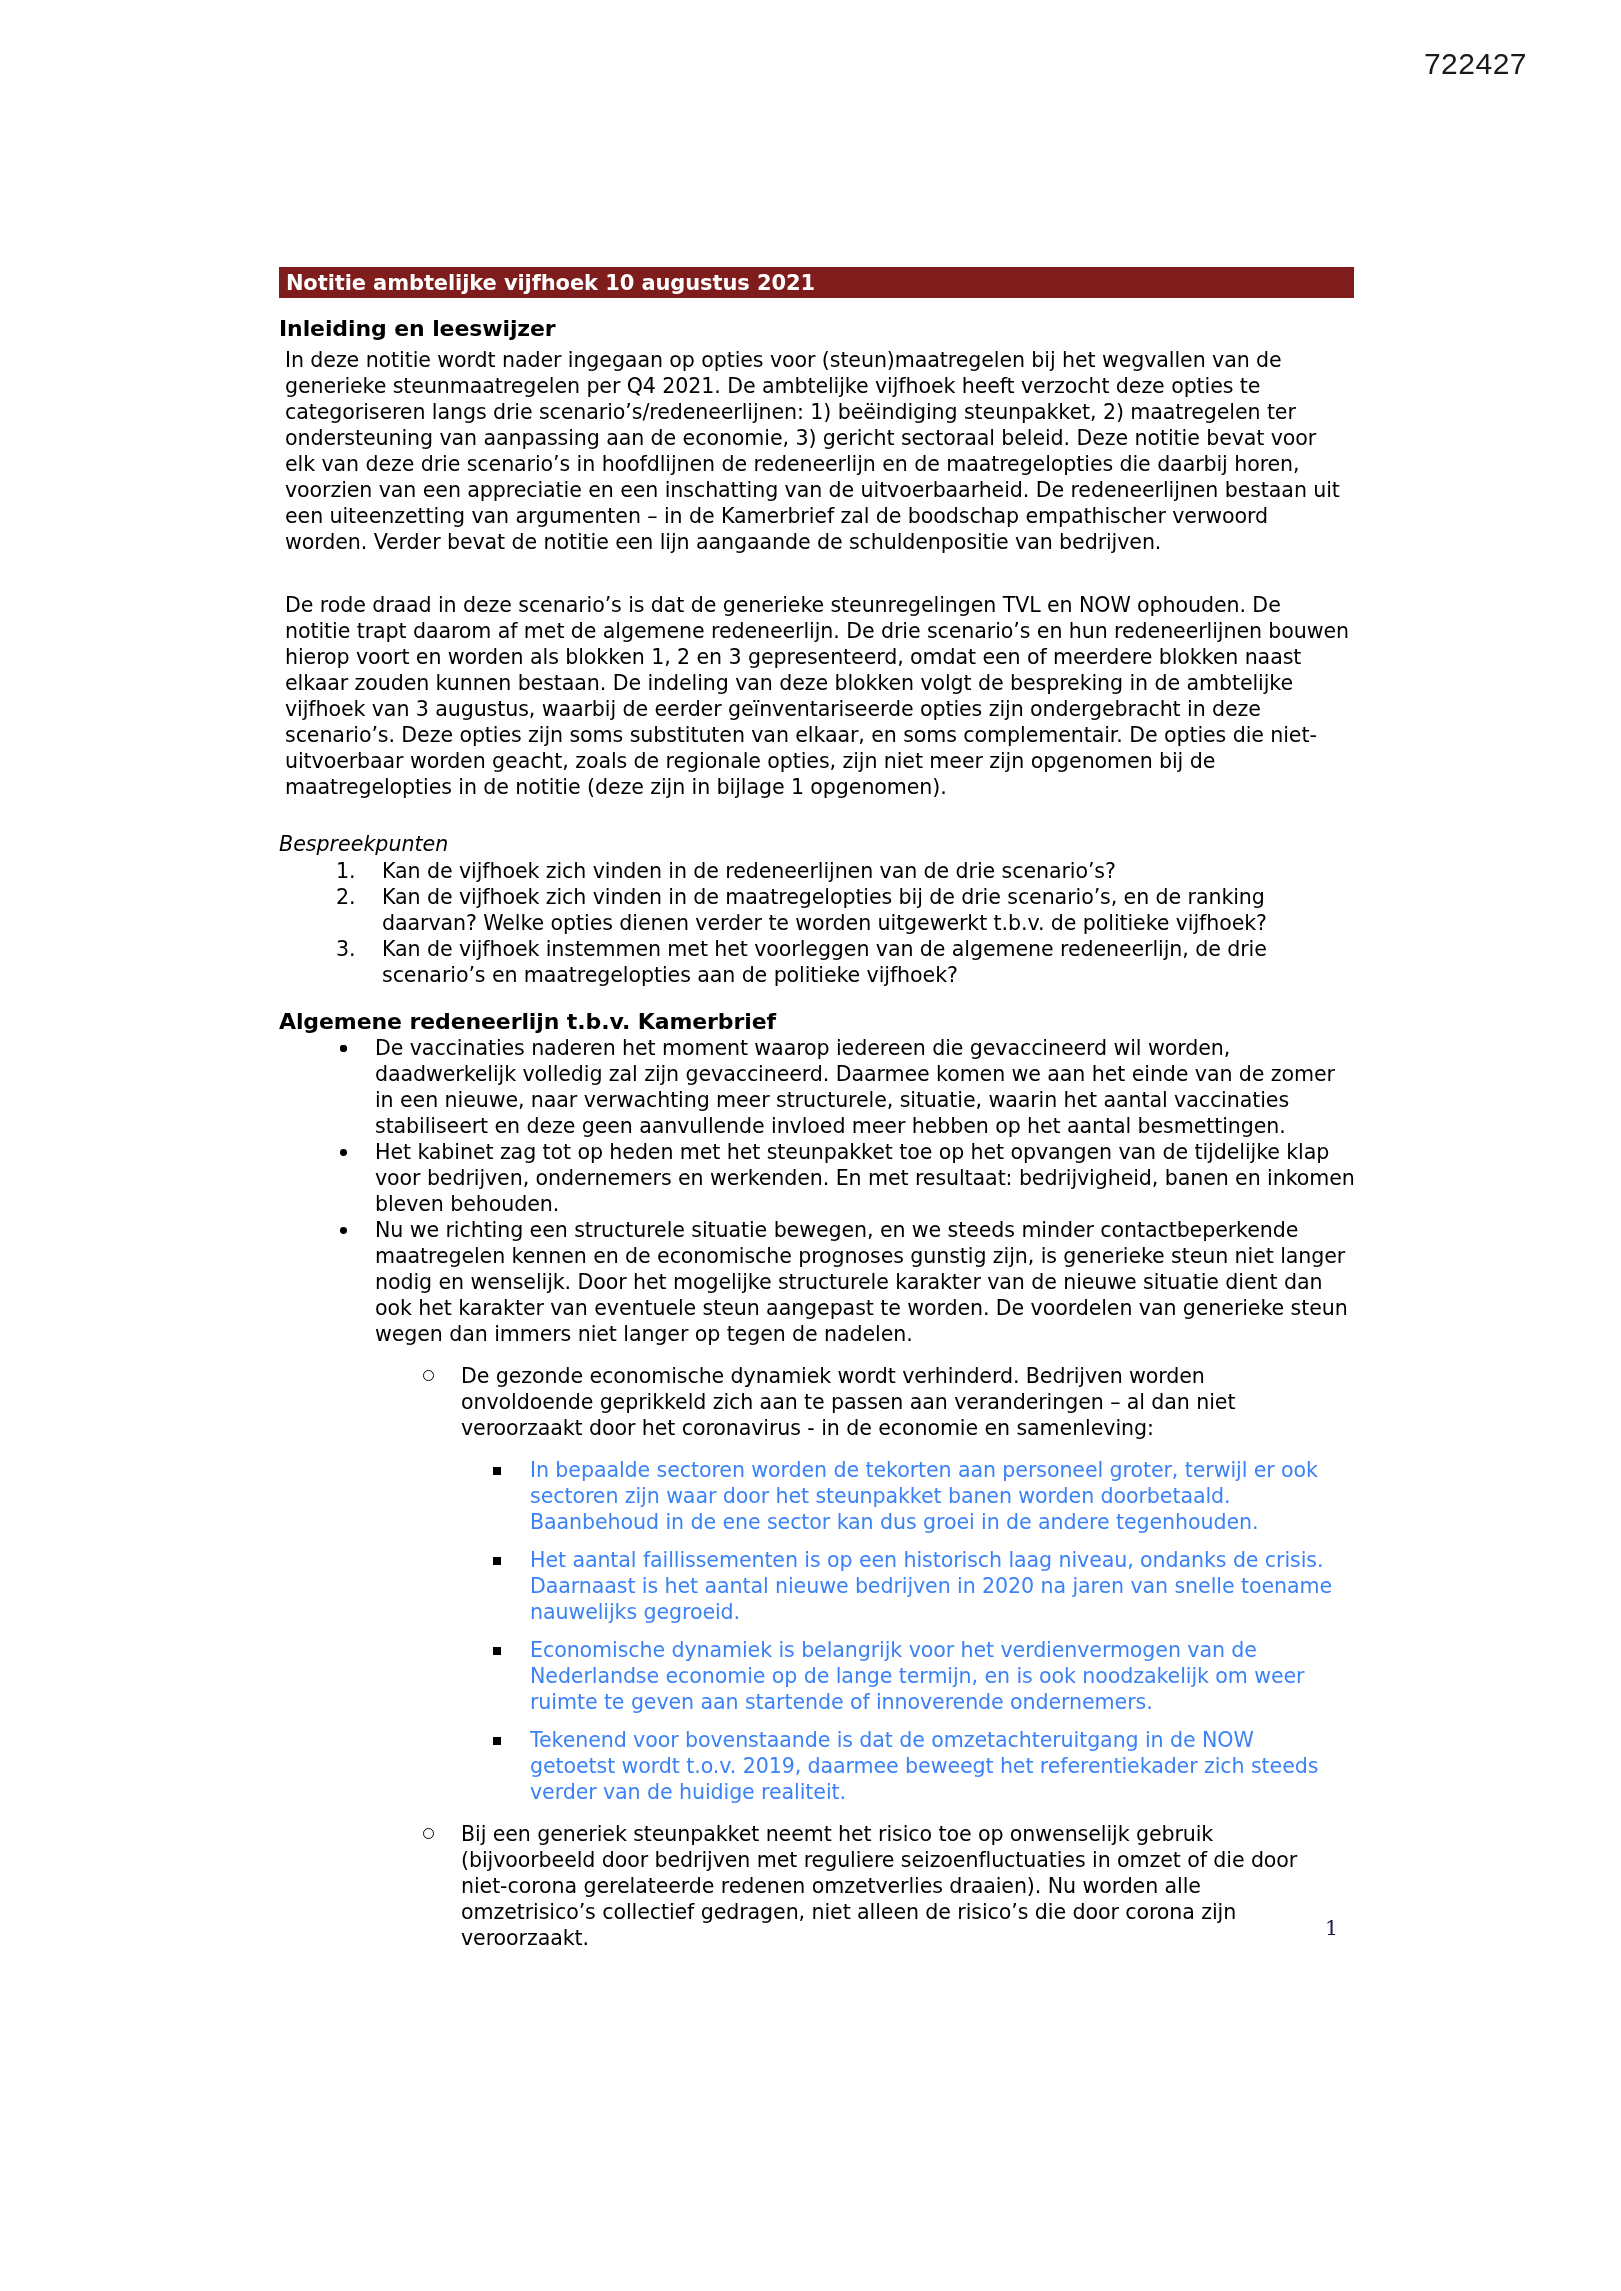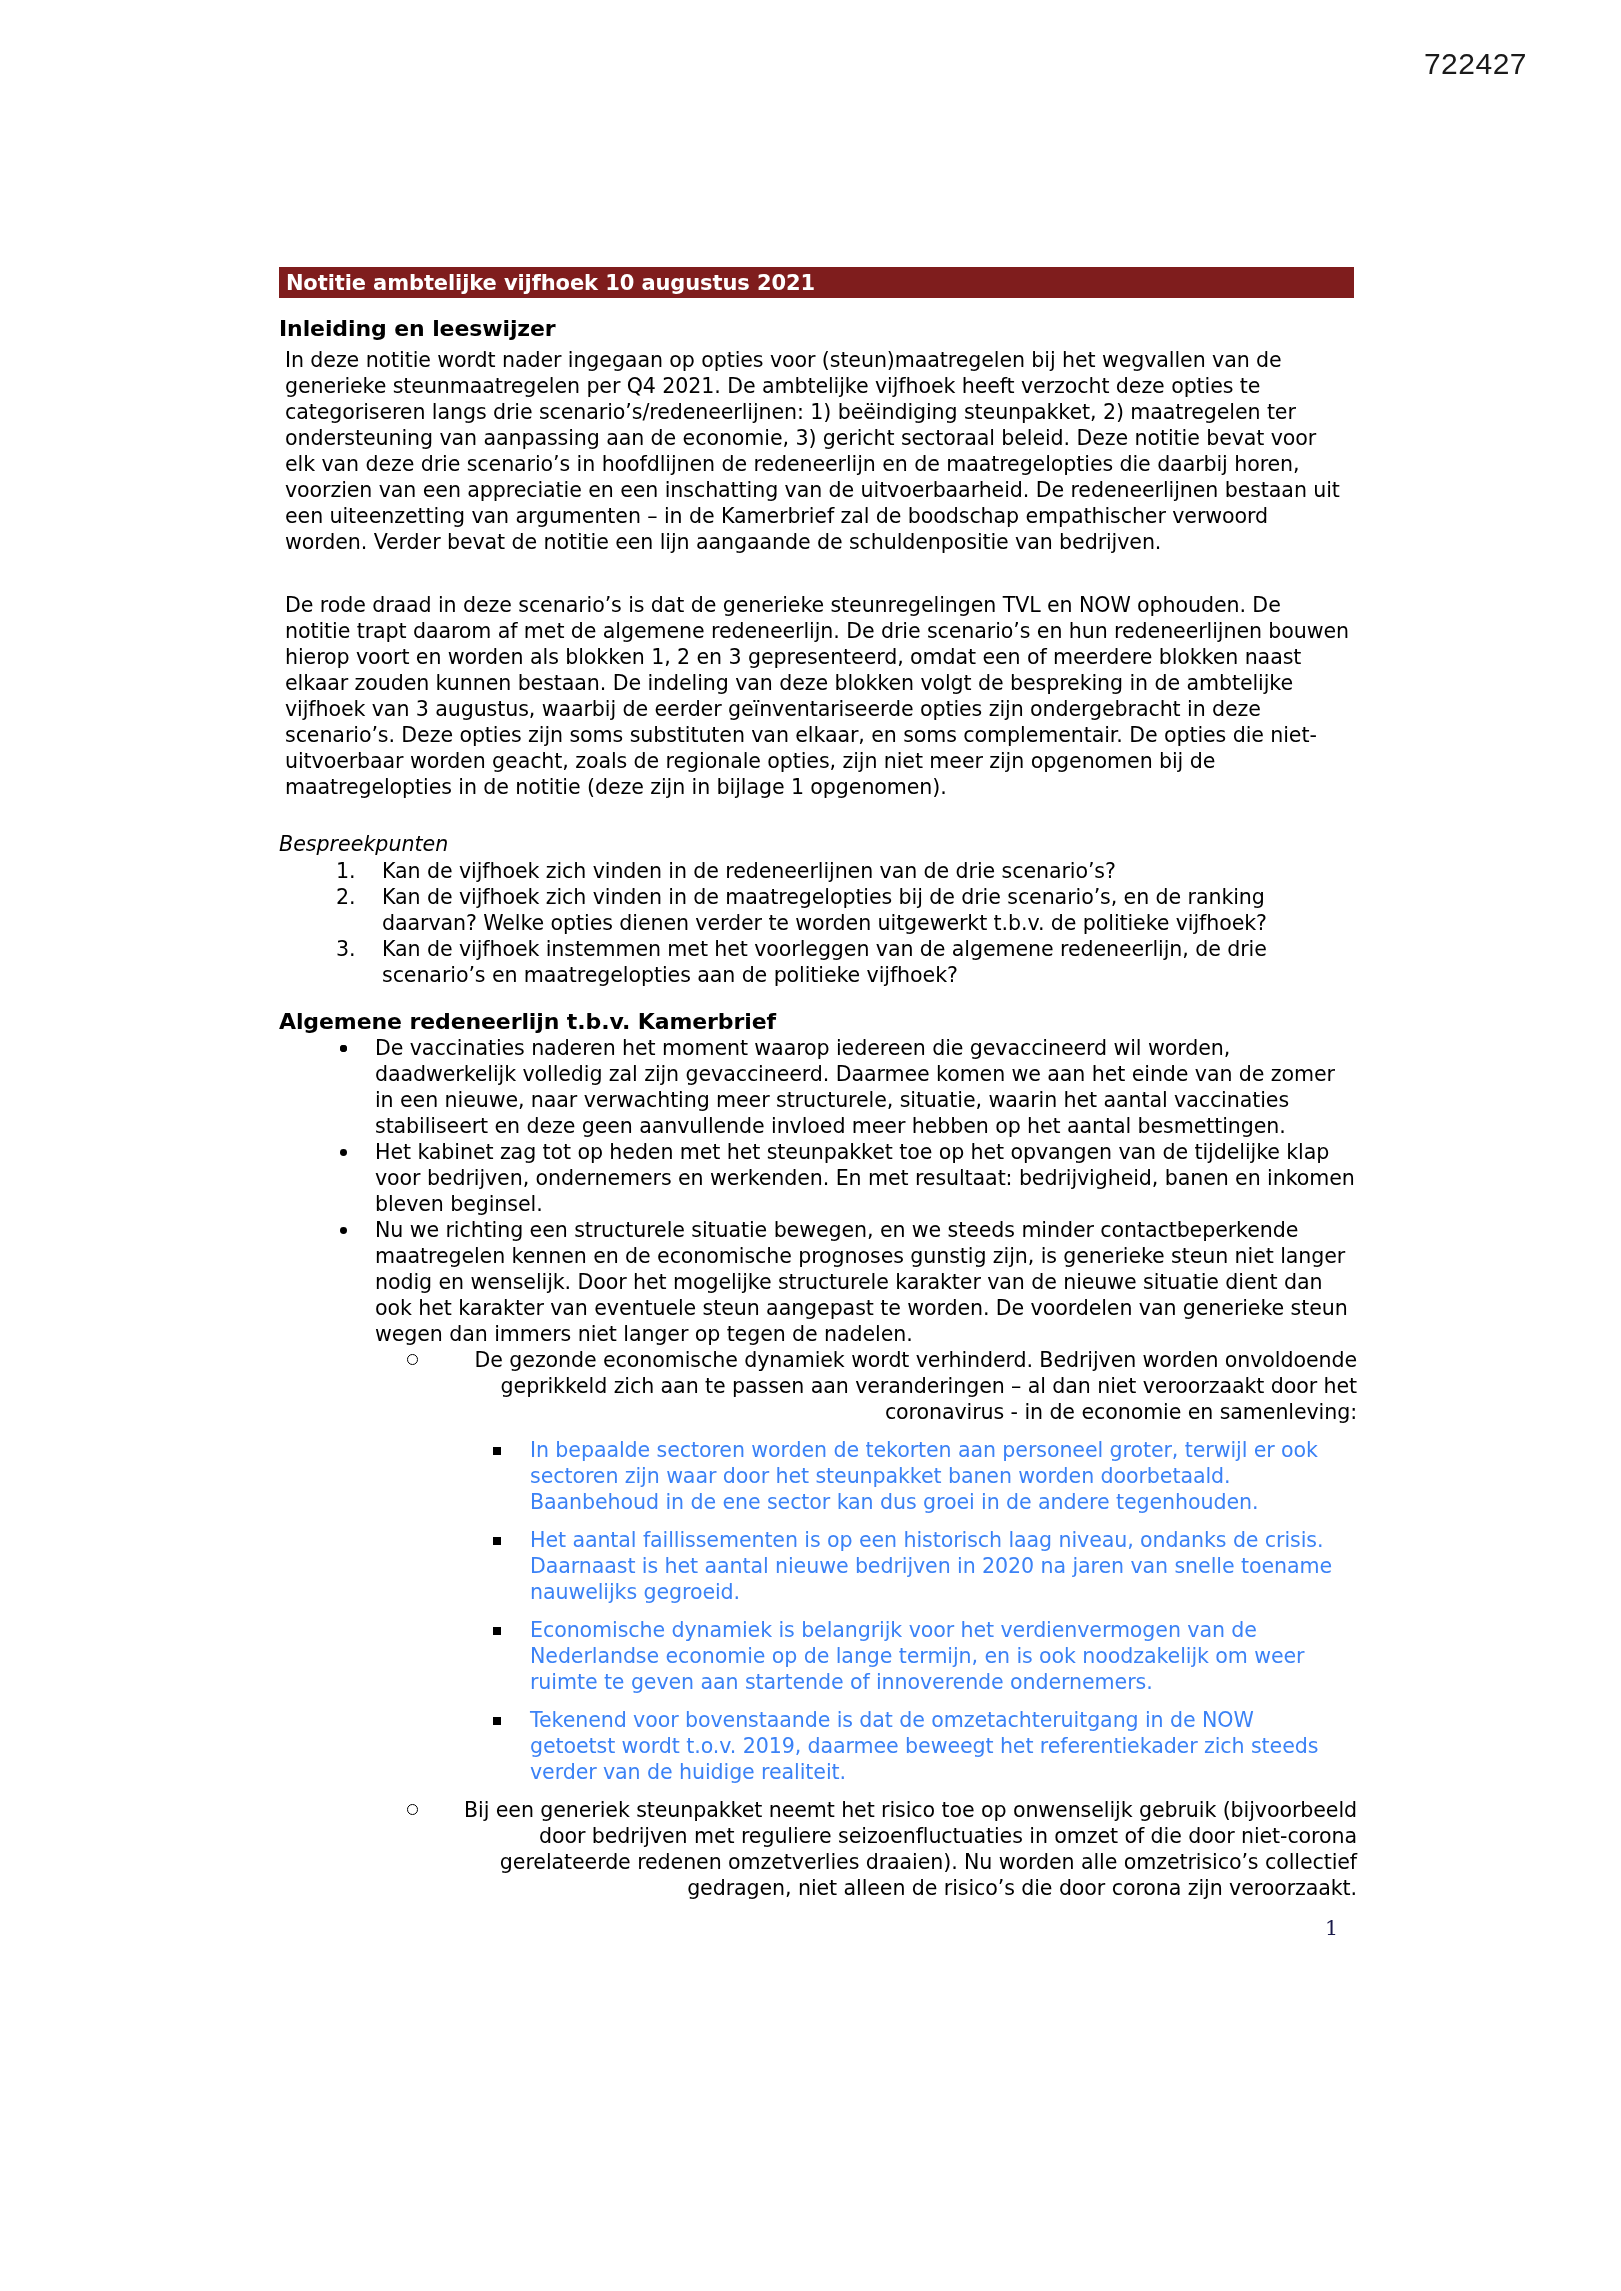--- a/index.html
+++ b/index.html
@@ -137,22 +137,21 @@
   
   li.b2 {
     position: relative;
     padding-left: 166px;
     font-family: "DejaVu Sans", sans-serif;
     font-size: 20.6px;
     line-height: 26px;
     color: #000000;
     letter-spacing: -0.1px;
     list-style: none;
-    margin: 0;
-    text-align: right;
+    margin: 16px;
   }
   li.b2 > .mk {
     position: absolute;
     left: 128px;
     top: 6.9px;
     width: 10.8px;
     height: 10.8px;
     border: 1.6px solid #000000;
     border-radius: 50%;
     box-sizing: border-box;
@@ -235,21 +234,21 @@
     <ul class="lvl1">
       <li class="b1">
         <span class="mk"></span>
       </li>
       <li class="b1">
         <span class="mk"></span>
         <span>De vaccinaties naderen het moment waarop iedereen die gevaccineerd wil worden, daadwerkelijk volledig zal zijn gevaccineerd. Daarmee komen we aan het einde van de zomer in een nieuwe, naar verwachting meer structurele, situatie, waarin het aantal vaccinaties stabiliseert en deze geen aanvullende invloed meer hebben op het aantal besmettingen.</span>
       </li>
       <li class="b1">
         <span class="mk"></span>
-        <span>Het kabinet zag tot op heden met het steunpakket toe op het opvangen van de tijdelijke klap voor bedrijven, ondernemers en werkenden. En met resultaat: bedrijvigheid, banen en inkomen bleven beginsel.</span>
+        <span>Het kabinet zag tot op heden met het steunpakket toe op het opvangen van de tijdelijke klap voor bedrijven, ondernemers en werkenden. En met resultaat: bedrijvigheid, banen en inkomen bleven behouden.</span>
       </li>
       <li class="b1">
         <span class="mk"></span>
         <span>Nu we richting een structurele situatie bewegen, en we steeds minder contactbeperkende maatregelen kennen en de economische prognoses gunstig zijn, is generieke steun niet langer nodig en wenselijk. Door het mogelijke structurele karakter van de nieuwe situatie dient dan ook het karakter van eventuele steun aangepast te worden. De voordelen van generieke steun wegen dan immers niet langer op tegen de nadelen.</span>
       </li>
 
       <ul class="plain">
         <li class="b2">
           <span class="mk"></span>
           <span>De gezonde economische dynamiek wordt verhinderd. Bedrijven worden onvoldoende geprikkeld zich aan te passen aan veranderingen – al dan niet veroorzaakt door het coronavirus - in de economie en samenleving:</span>

